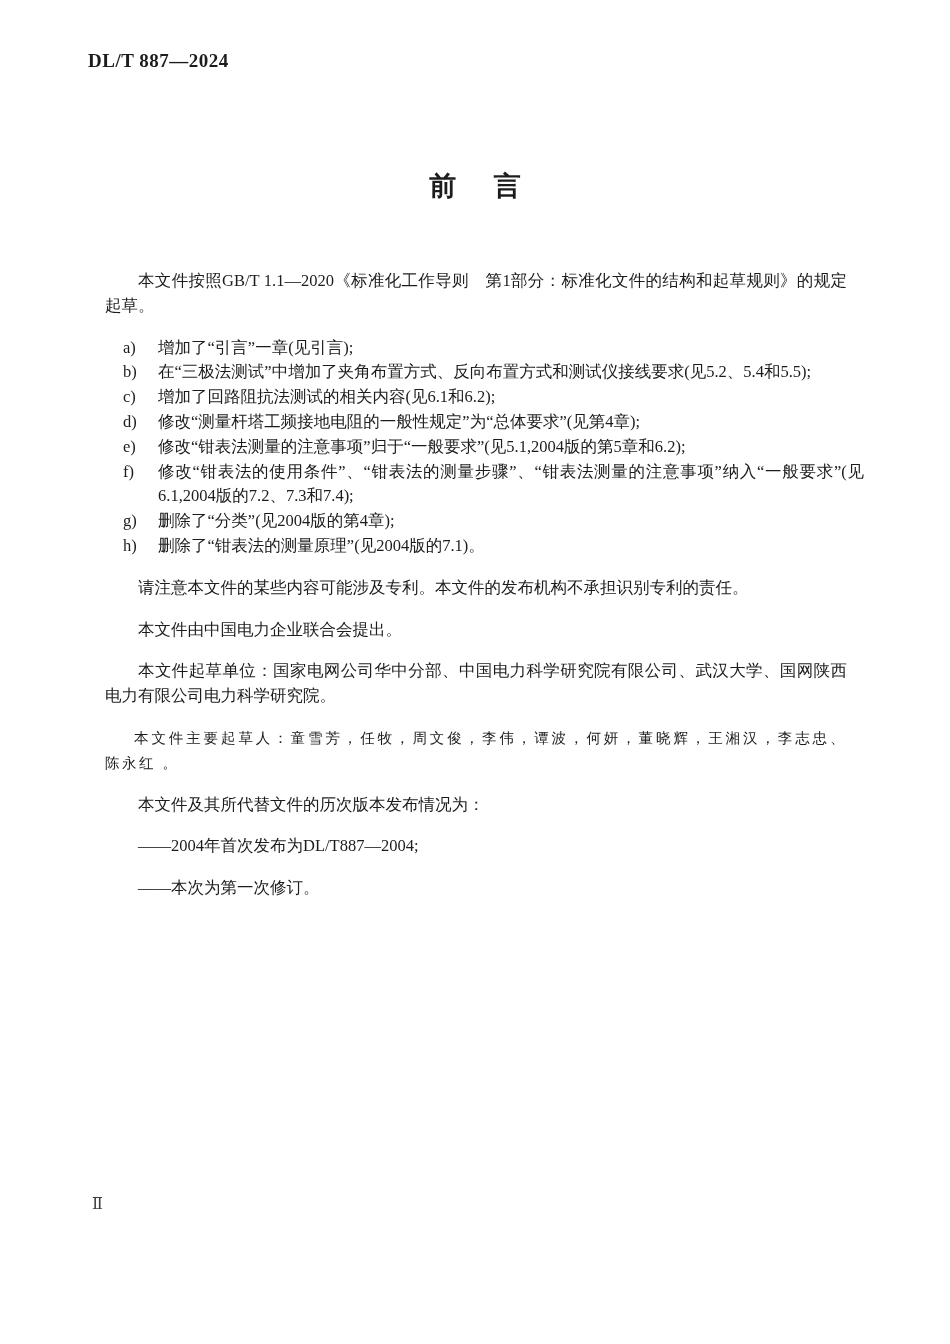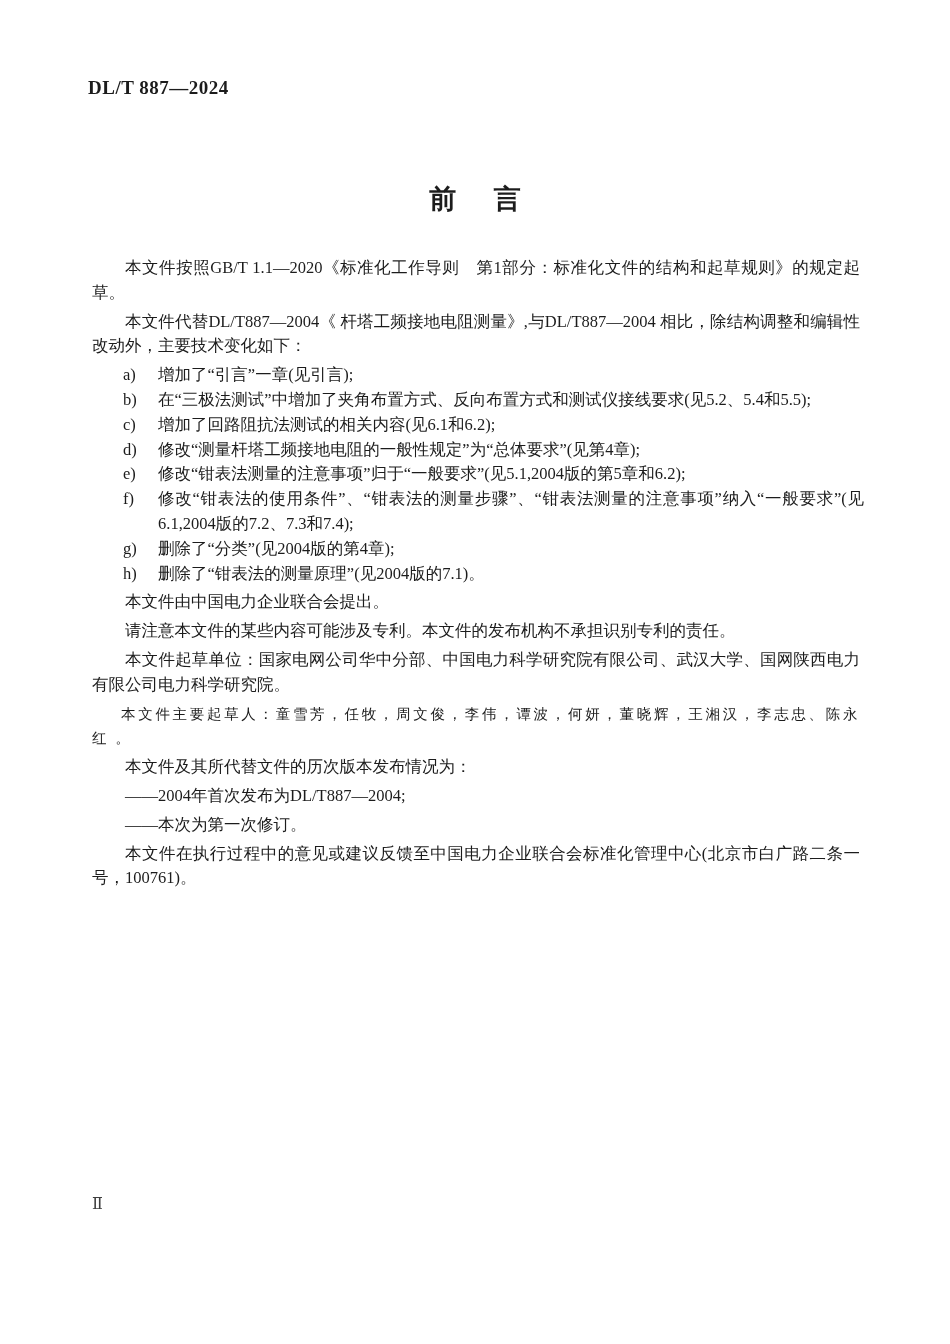--- a/index.html
+++ b/index.html
@@ -17,44 +17,43 @@
     overflow: hidden;
   }
   .doc-number {
     position: absolute;
     top: 50px;
     left: 88px;
     font-size: 19px;
     font-weight: bold;
     letter-spacing: 0.5px;
     font-family: "Liberation Serif", "DejaVu Serif", serif;
-    margin-top: 27px;
   }
   .doc-title {
     position: absolute;
-    top: 181px;
+    top: 168px;
     left: 0;
     width: 100%;
     text-align: center;
     font-size: 27px;
     font-weight: bold;
     font-family: "DejaVu Sans", "Liberation Sans", sans-serif;
     white-space: pre;
   }
   .content {
     position: absolute;
     top: 252px;
     left: 88px;
     width: 776px;
     font-size: 16.5px;
     line-height: 24.8px;
     text-align: justify;
   }
   .para {
-    margin: 4px;
+    margin: 17px;
     text-indent: 2em;
   }
   .para.small {
     font-size: 14.5px;
     letter-spacing: 2.5px;
   }
   .list-item {
     position: relative;
     padding-left: 70px;
   }
@@ -75,33 +74,31 @@
 </head>
 <body>
 
 <div class="page">
   <div class="doc-number">DL/T 887—2024</div>
 
   <div class="doc-title">前    言</div>
 
   <div class="content">
       <p class="para">本文件按照GB/T  1.1—2020《标准化工作导则　第1部分：标准化文件的结构和起草规则》的规定起草。</p>
-      <p class="para">本文件代替DL/T887—2004《 杆塔工频接地电阻测量》,与DL/T887—2004 相比，除结构调整和编辑性改动外，主要技术变化如下：</p>
       <div class="list-item"><span class="list-label">a)</span><span>增加了“引言”一章(见引言);</span></div>
       <div class="list-item"><span class="list-label">b)</span><span>在“三极法测试”中增加了夹角布置方式、反向布置方式和测试仪接线要求(见5.2、5.4和5.5);</span></div>
       <div class="list-item"><span class="list-label">c)</span><span>增加了回路阻抗法测试的相关内容(见6.1和6.2);</span></div>
       <div class="list-item"><span class="list-label">d)</span><span>修改“测量杆塔工频接地电阻的一般性规定”为“总体要求”(见第4章);</span></div>
       <div class="list-item"><span class="list-label">e)</span><span>修改“钳表法测量的注意事项”归于“一般要求”(见5.1,2004版的第5章和6.2);</span></div>
       <div class="list-item"><span class="list-label">f)</span><span>修改“钳表法的使用条件”、“钳表法的测量步骤”、“钳表法测量的注意事项”纳入“一般要求”(见6.1,2004版的7.2、7.3和7.4);</span></div>
       <div class="list-item"><span class="list-label">g)</span><span>删除了“分类”(见2004版的第4章);</span></div>
       <div class="list-item"><span class="list-label">h)</span><span>删除了“钳表法的测量原理”(见2004版的7.1)。</span></div>
+      <p class="para">请注意本文件的某些内容可能涉及专利。本文件的发布机构不承担识别专利的责任。</p>
       <p class="para">本文件由中国电力企业联合会提出。</p>
-      <p class="para">请注意本文件的某些内容可能涉及专利。本文件的发布机构不承担识别专利的责任。</p>
       <p class="para">本文件起草单位：国家电网公司华中分部、中国电力科学研究院有限公司、武汉大学、国网陕西电力有限公司电力科学研究院。</p>
       <p class="para small">本文件主要起草人：童雪芳，任牧，周文俊，李伟，谭波，何妍，董晓辉，王湘汉，李志忠、陈永红 。</p>
       <p class="para">本文件及其所代替文件的历次版本发布情况为：</p>
       <p class="para">——2004年首次发布为DL/T887—2004;</p>
       <p class="para">——本次为第一次修订。</p>
-      <p class="para">本文件在执行过程中的意见或建议反馈至中国电力企业联合会标准化管理中心(北京市白广路二条一号，100761)。</p>
     </div>
 
   <div class="page-number">Ⅱ</div>
 </div>
 
 </body></html>

